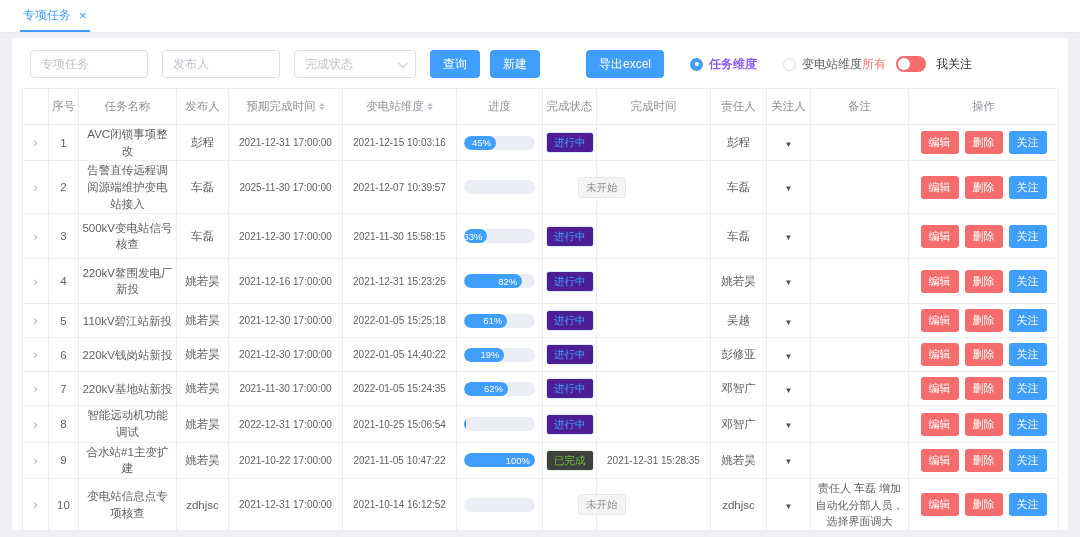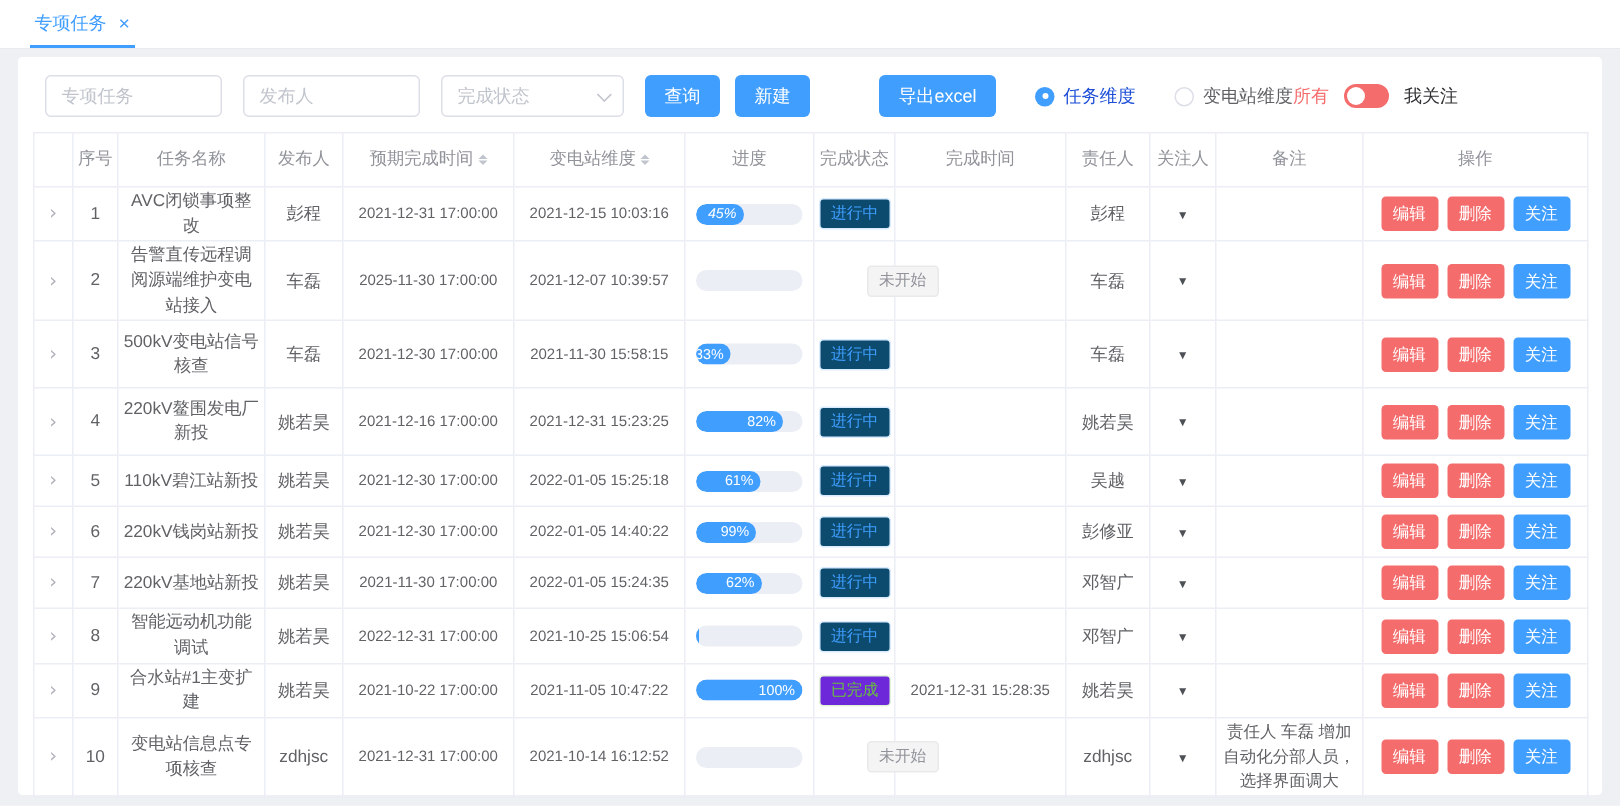--- a/index.html
+++ b/index.html
@@ -29,21 +29,21 @@
   .select .ph { color:#c0c4cc; font-size:12px; }
   .caret { width:7px; height:7px; border-right:1px solid #c0c4cc;
     border-bottom:1px solid #c0c4cc; transform:rotate(45deg) translateY(-2px); }
   .btn { height:28px; padding:0 13px; background:#409eff; border:none; border-radius:4px;
     color:#fff; font-size:12px; cursor:pointer; }
   .btn.query { margin-left:14px; }
   .btn.create { margin-left:10px; }
   .btn.export { margin-left:46px; }
   .radio { display:flex; align-items:center; gap:6px; font-size:12px; color:#606266;
     margin-left:26px; cursor:pointer; }
-  .radio .lbl-on { color:#1d4ed8; }
+  .radio .lbl-on { color:#8b5cf6;font-weight:bold; }
   .rdot { width:13px; height:13px; border-radius:50%; background:#409eff; position:relative; }
   .rdot::after { content:""; position:absolute; left:4.5px; top:4.5px; width:4px; height:4px;
     background:#fff; border-radius:50%; }
   .rcircle { width:13px; height:13px; border-radius:50%; border:1px solid #dcdfe6; background:#fff; }
   .all-label { color:#f56c6c; font-size:12px; }
   .switch { width:30px; height:16px; border-radius:8px; background:#f56c6c; position:relative;
     margin-left:10px; cursor:pointer; flex:none; }
   .knob { position:absolute; left:2px; top:2px; width:12px; height:12px; border-radius:50%; background:#fff; }
   .mine-label { color:#303133; font-size:12px; margin-left:10px; }
 
@@ -64,23 +64,23 @@
   .name-cell { font-size:11.5px; line-height:1.45; }
   .date-cell { font-size:10px; white-space:nowrap; }
   .wcaret { font-size:8px; color:#4d5156; cursor:pointer; }
   .ptrack { height:14px; background:#ebeef5; border-radius:7px; margin:0 4px;
     position:relative; overflow:hidden; }
   .pfill { position:absolute; left:0; top:0; bottom:0; background:#409eff; border-radius:7px;
     display:flex; align-items:center; justify-content:flex-end; }
   .plabel { color:#fff; font-size:9.5px; padding-right:5px; }
   .tag { display:inline-block; font-size:10.5px; line-height:19px; padding:0 7px;
     border-radius:3px; white-space:nowrap; }
-  .tag-blue  { background:#0c4a6e; border:1px solid #d9ecff; color:#409eff; }
+  .tag-blue  { background:#4c1d95; border:1px solid #d9ecff; color:#409eff; }
   .tag-gray  { background:#f4f4f5; border:1px solid #e9e9eb; color:#909399;margin-left:32px; }
-  .tag-green { background:#6d28d9; border:1px solid #e1f3d8; color:#67c23a; }
+  .tag-green { background:#404040; border:1px solid #e1f3d8; color:#67c23a; }
   .mini { border:none; color:#fff; font-size:11px; height:23px; padding:0 8px;
     border-radius:3px; margin:0 3px; cursor:pointer; }
   .mini.red  { background:#f56c6c; }
   .mini.blue { background:#409eff; }
   .remark-cell { font-size:11px; line-height:1.5; }
 
   
   .pager { display:flex; justify-content:flex-end; align-items:center; gap:9px;
     margin-top:auto; padding:9px 4px 4px; font-size:12px; color:#606266; }
 </style>
@@ -173,21 +173,21 @@
     <tbody>
         <tr class="short">
           <td><span class="chev">›</span></td>
           <td>1</td>
           <td class="name-cell">AVC闭锁事项整改</td>
           <td>彭程</td>
           <td class="date-cell">2021-12-31 17:00:00</td>
           <td class="date-cell">2021-12-15 10:03:16</td>
           <td>
             <div class="ptrack">
-              <div class="pfill" style="width: 45%; font-style: italic;">
+              <div class="pfill" style="width: 45%;">
                 <span class="plabel">45%</span>
               </div>
             </div>
           </td>
           <td><span class="tag tag-blue">进行中</span></td>
           <td class="date-cell"></td>
           <td>彭程</td>
           <td><span class="wcaret">▼</span></td>
           <td class="remark-cell"></td>
           <td><button class="mini red">编辑</button><button class="mini red">删除</button><button class="mini blue">关注</button></td>
@@ -275,21 +275,21 @@
         <tr class="short">
           <td><span class="chev">›</span></td>
           <td>6</td>
           <td class="name-cell">220kV钱岗站新投</td>
           <td>姚若昊</td>
           <td class="date-cell">2021-12-30 17:00:00</td>
           <td class="date-cell">2022-01-05 14:40:22</td>
           <td>
             <div class="ptrack">
               <div class="pfill" style="width: 57%;">
-                <span class="plabel">99%</span>
+                <span class="plabel">19%</span>
               </div>
             </div>
           </td>
           <td><span class="tag tag-blue">进行中</span></td>
           <td class="date-cell"></td>
           <td>彭修亚</td>
           <td><span class="wcaret">▼</span></td>
           <td class="remark-cell"></td>
           <td><button class="mini red">编辑</button><button class="mini red">删除</button><button class="mini blue">关注</button></td>
         </tr>

